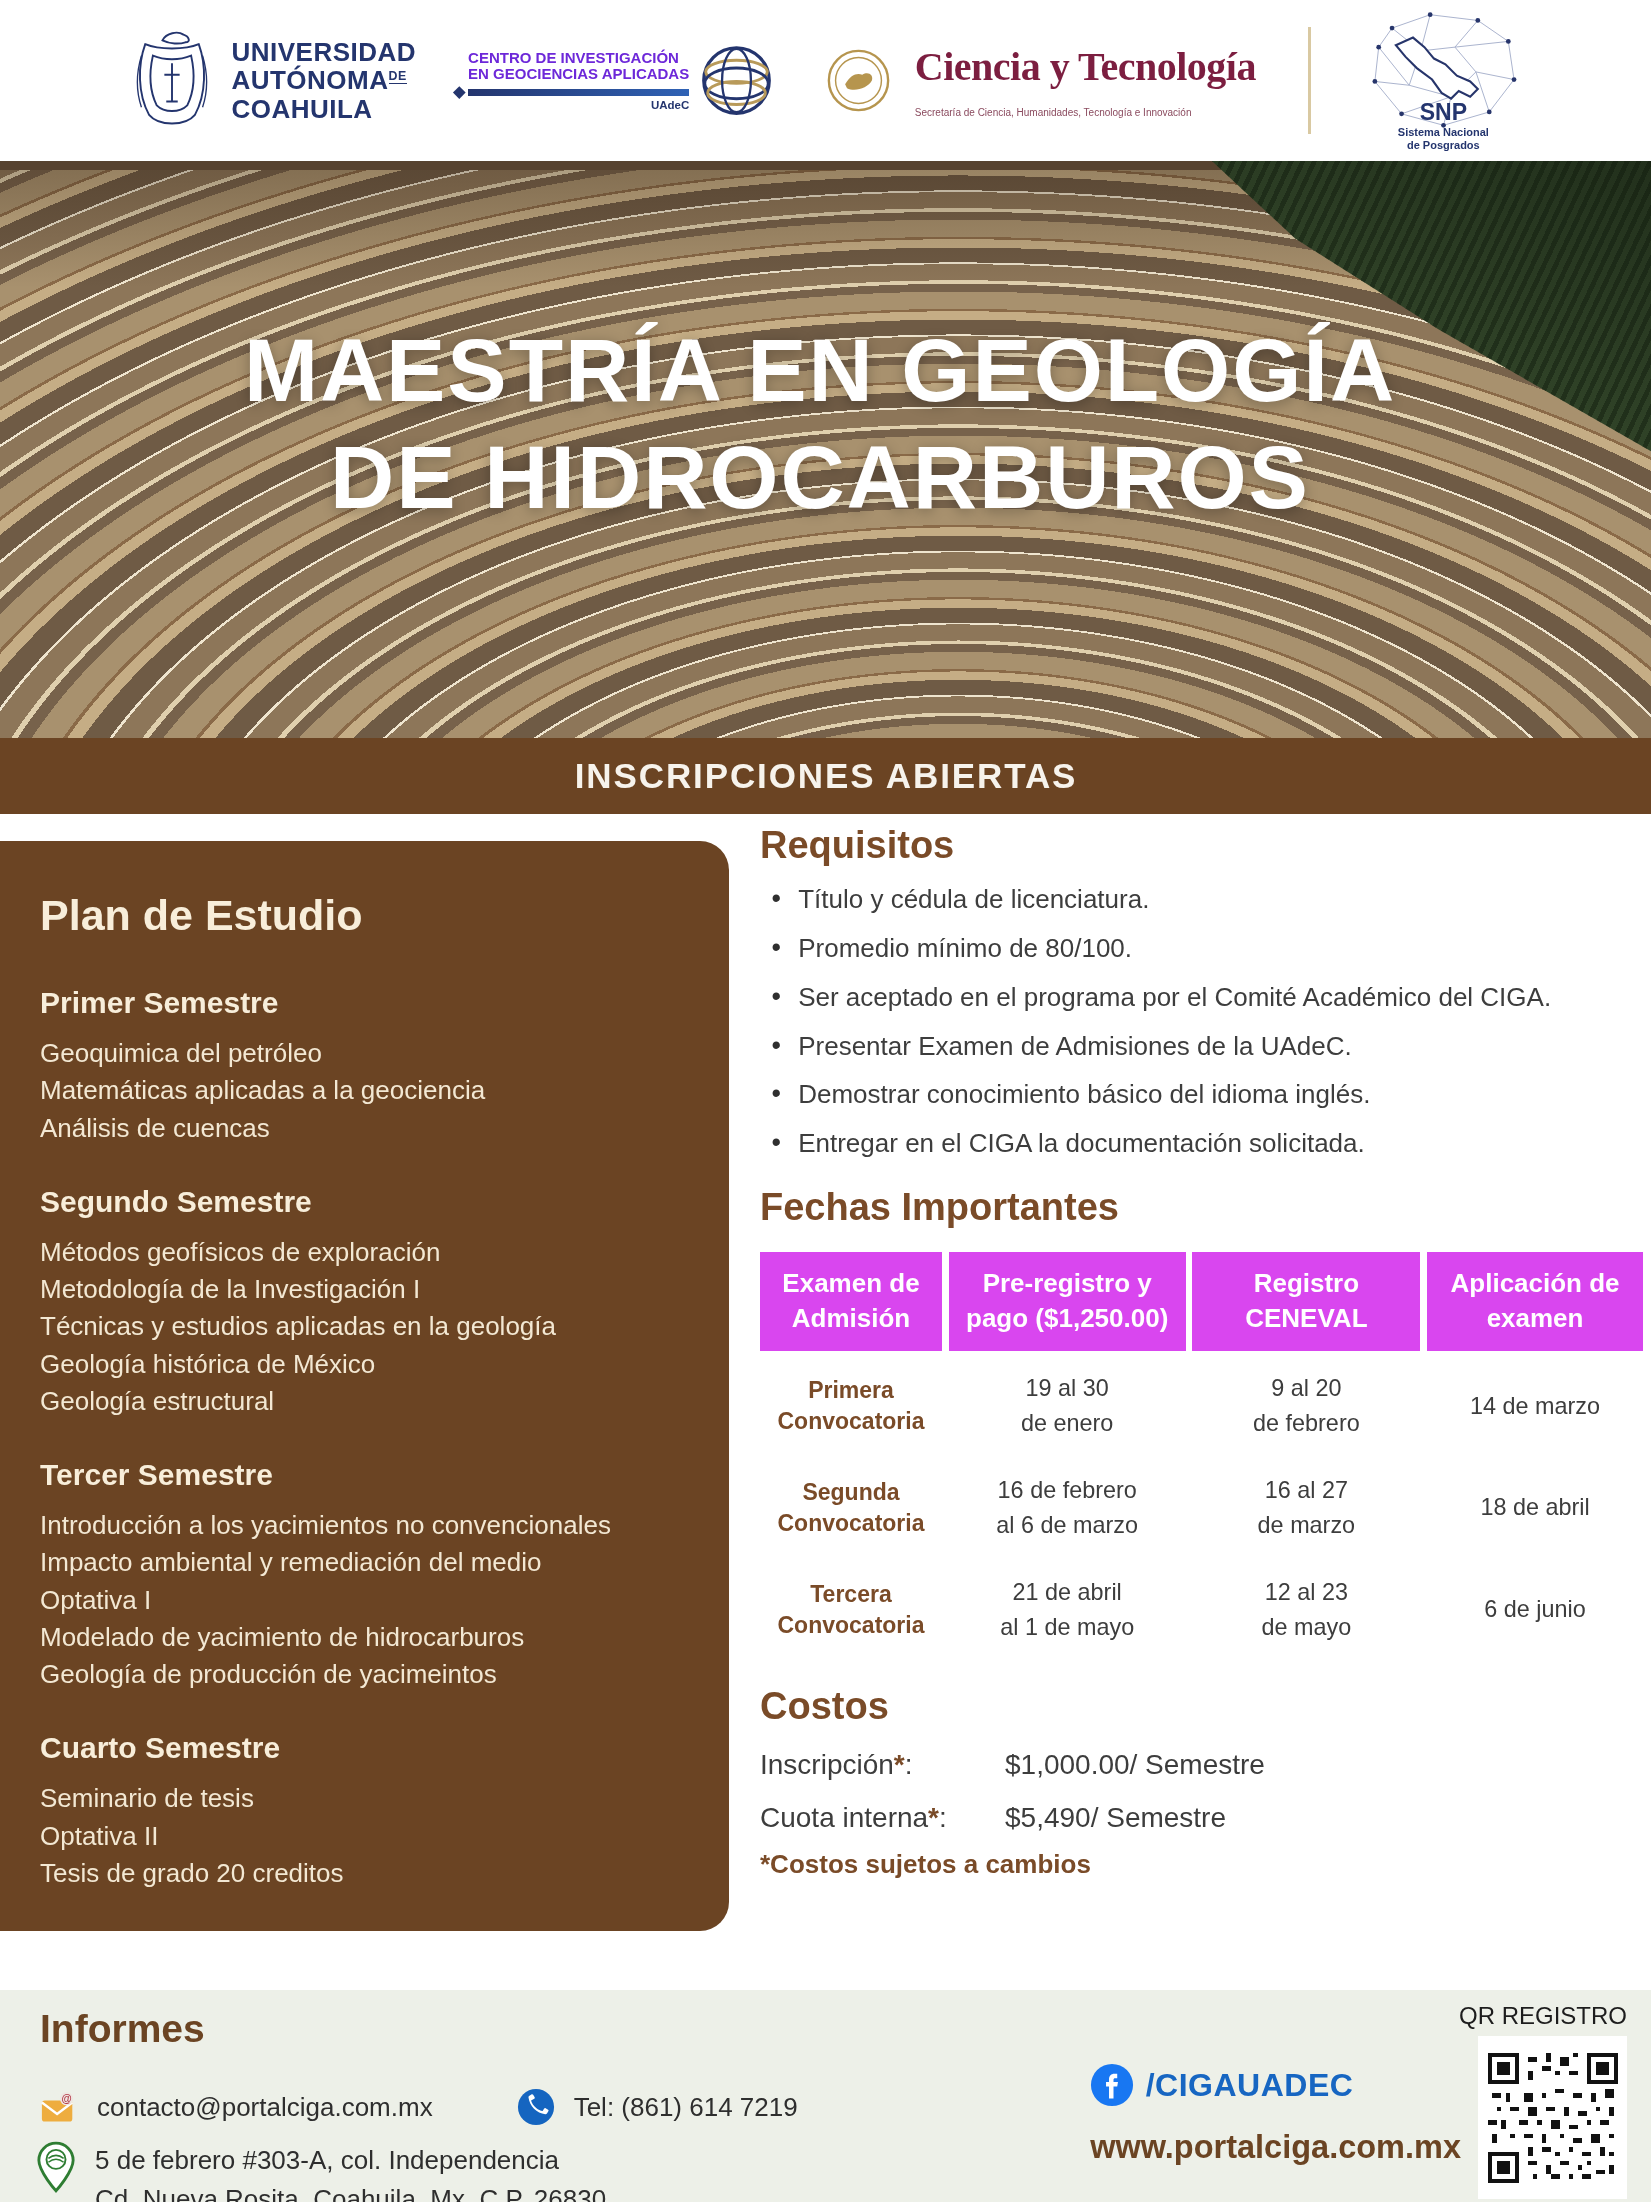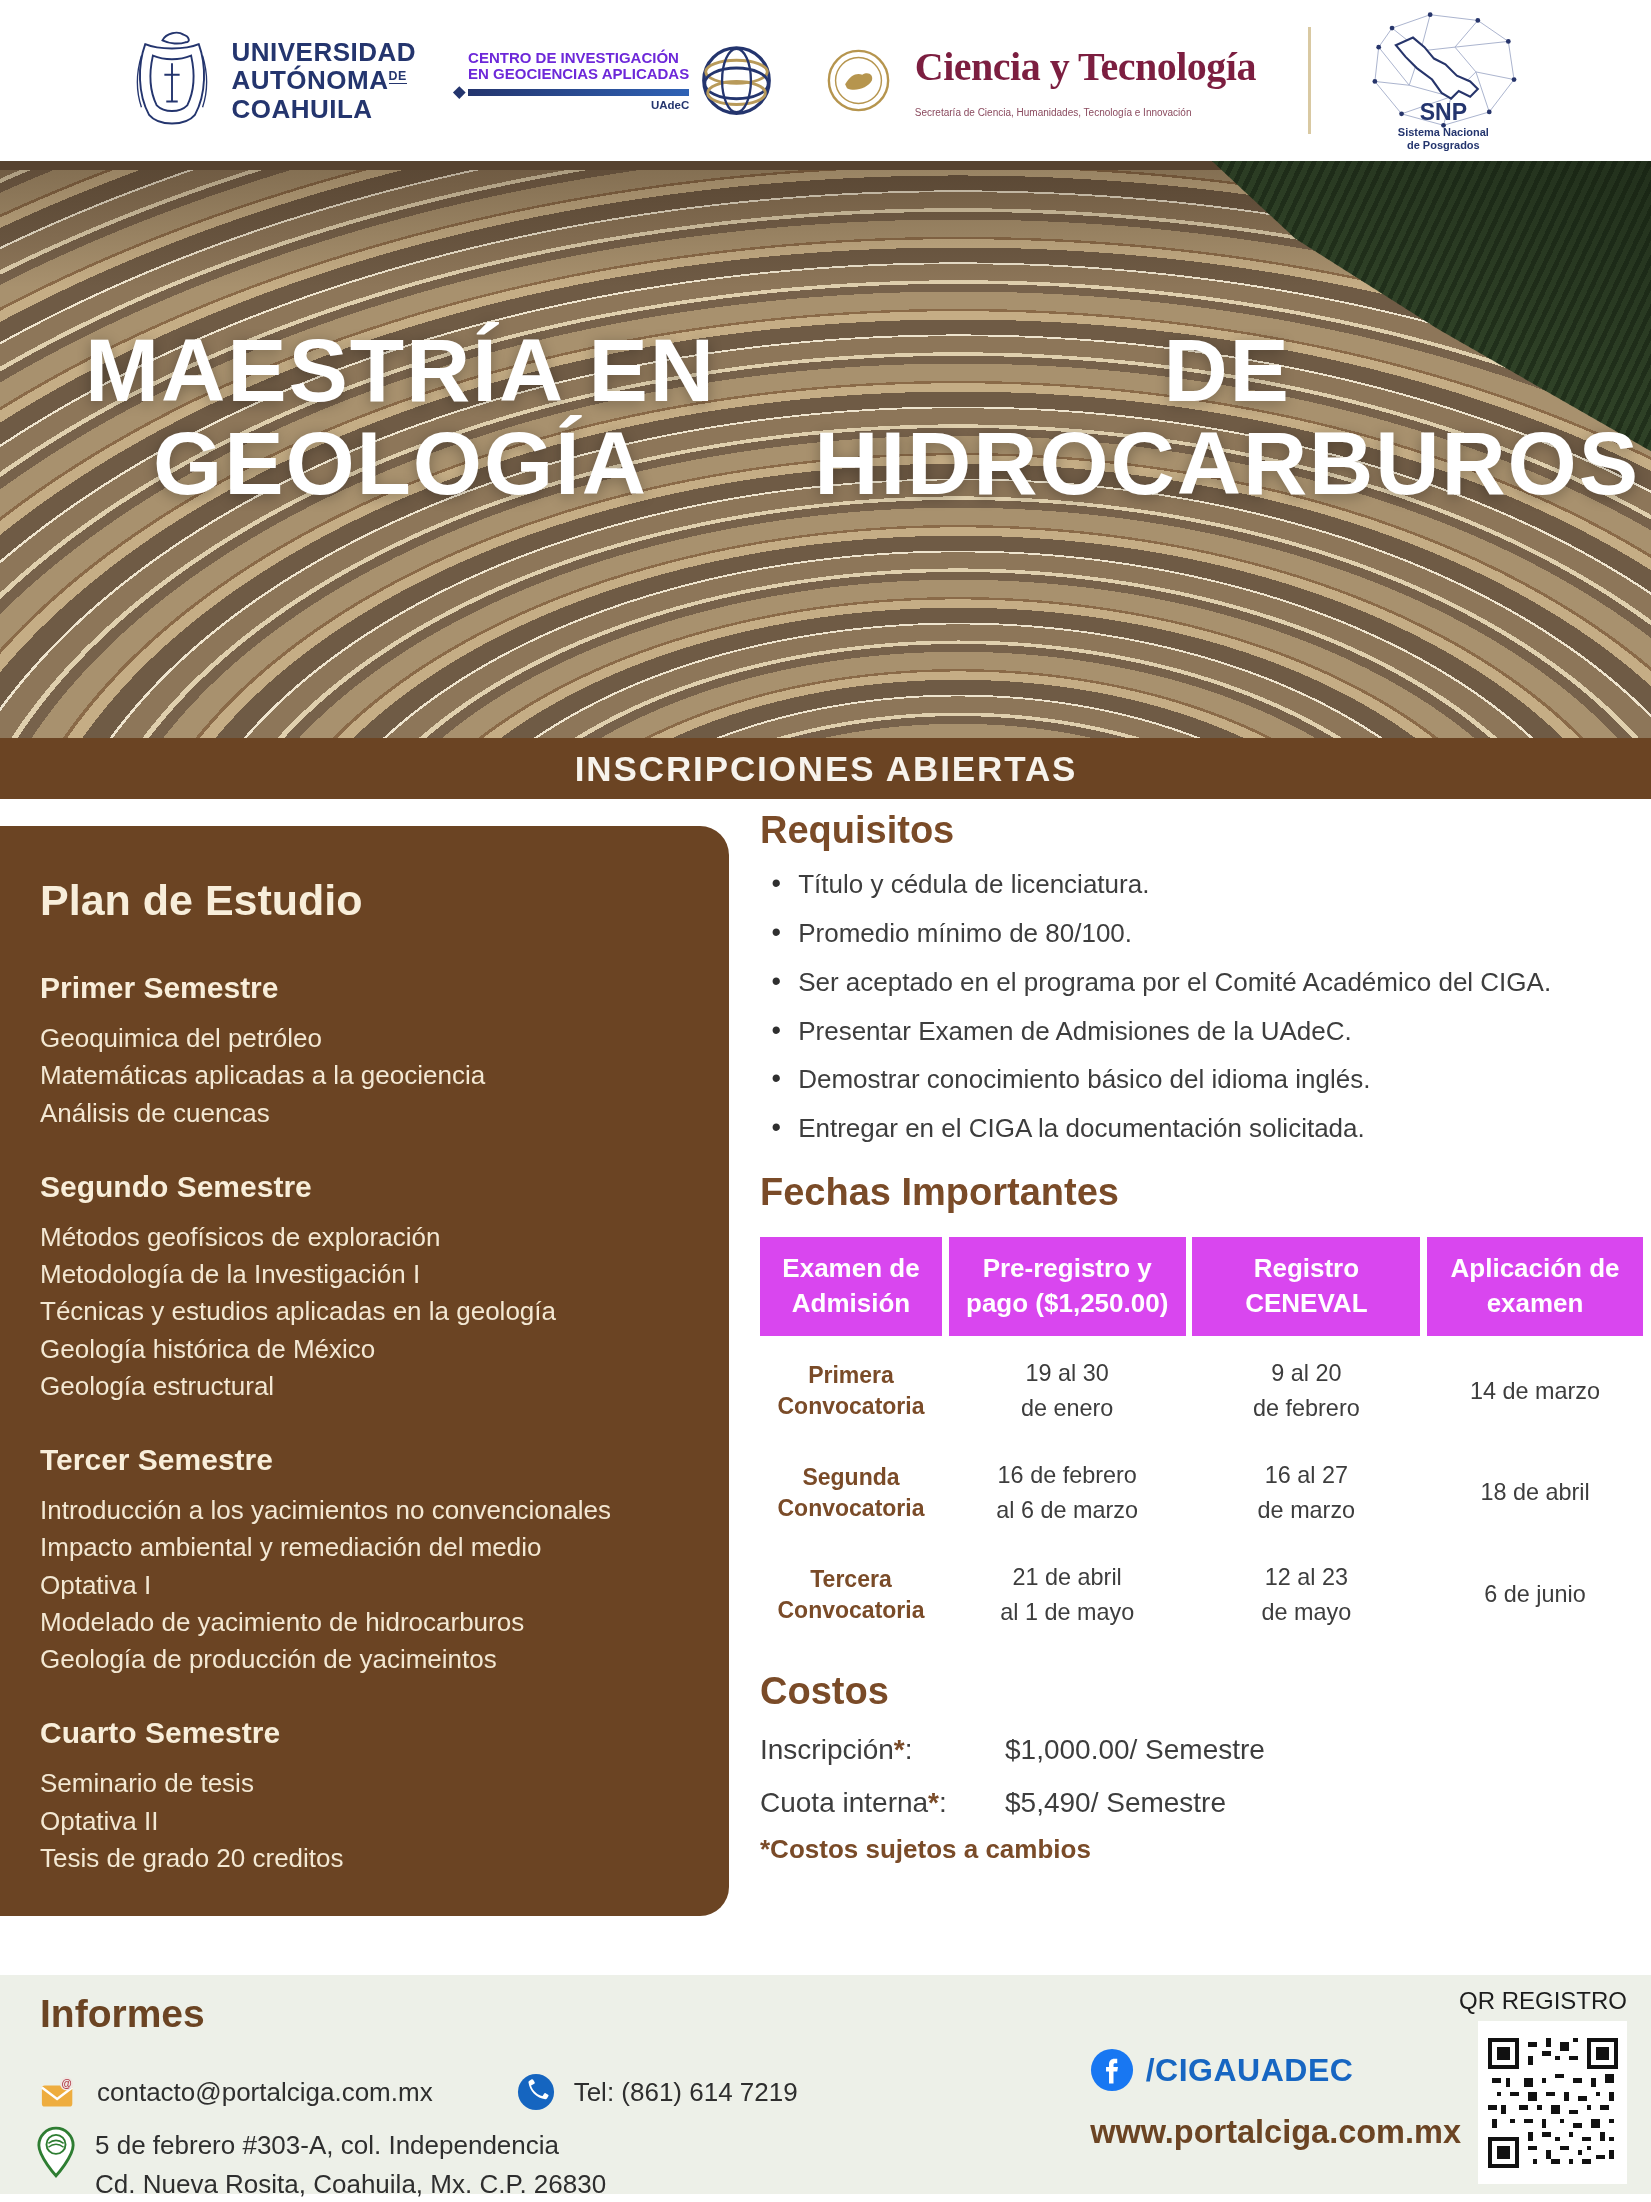--- a/index.html
+++ b/index.html
@@ -46,28 +46,28 @@
   .hero::before { content:""; position:absolute; top:0; left:0; right:0; height:8.6px; background:#57422f; }
   .hero-forest {
     position:absolute; top:0; right:0; width:36%; height:56%;
     background:
       repeating-linear-gradient(115deg, rgba(15,26,12,.45) 0 4.8px, rgba(0,0,0,0) 4.8px 10.5px),
       linear-gradient(205deg,#22301c,#33472a 60%,#3d5331);
     clip-path:polygon(26% 0, 100% 0, 100% 90%, 64% 52%, 40% 24%);
   }
   .hero-title {
     position:absolute; left:0; right:12px; top:163px;
-    display:flex; flex-direction:row; align-items:center; gap:13.4px;
+    display:flex; flex-direction:column; align-items:center; gap:13.4px;
     color:#fff; font-weight:800; font-size:89px; letter-spacing:1.9px;
     text-shadow:0 2.9px 13.4px rgba(0,0,0,.28); text-align:center; line-height:1.05;
   }
 
   
   .banner {
-    height:61px; background:#6b4423; display:flex; align-items:center; justify-content:center;
+    height:76px; background:#6b4423; display:flex; align-items:center; justify-content:center;
     color:#f7f3ec; font-weight:800; font-size:35px; letter-spacing:1.9px;
   }
 
   
   .main { position:relative; height:1176px; background:#fff; }
 
   .plan-panel {
     position:absolute; left:0; top:27px; width:729px; height:1090px;
     background:#6b4423; border-radius:0 29px 29px 0;
     padding:50px 32.5px 0 40px; color:#f6edda;

